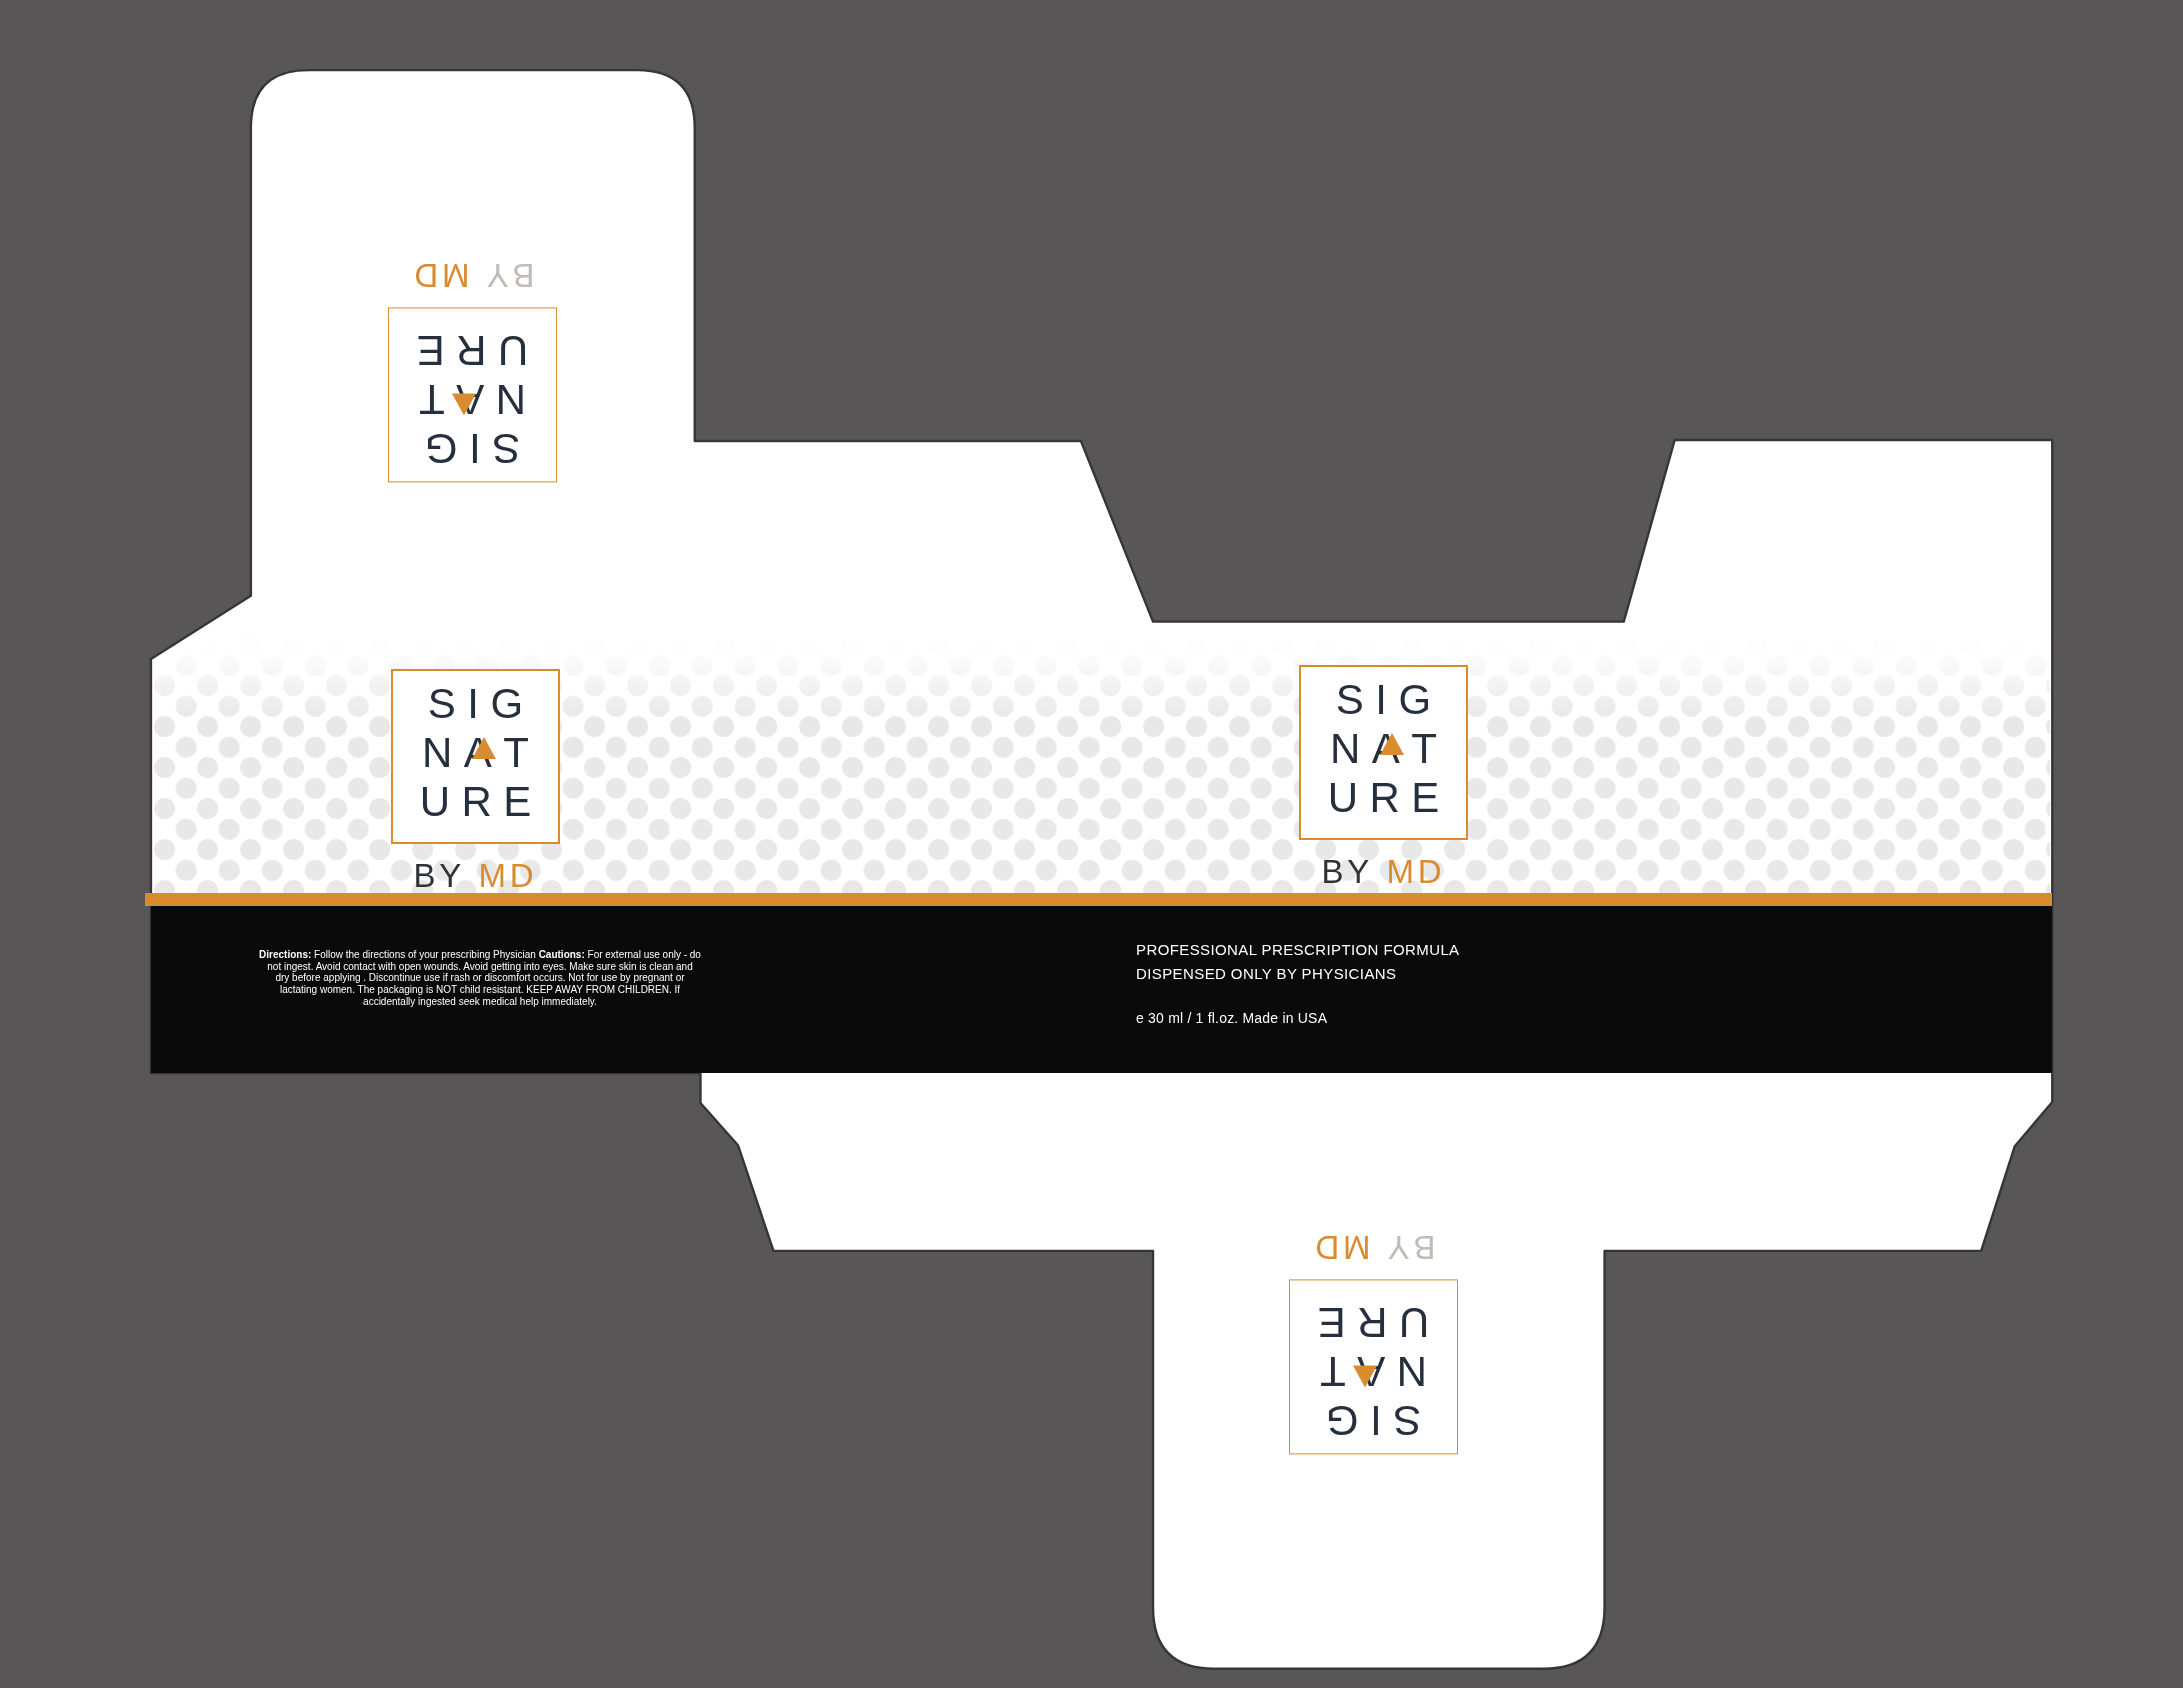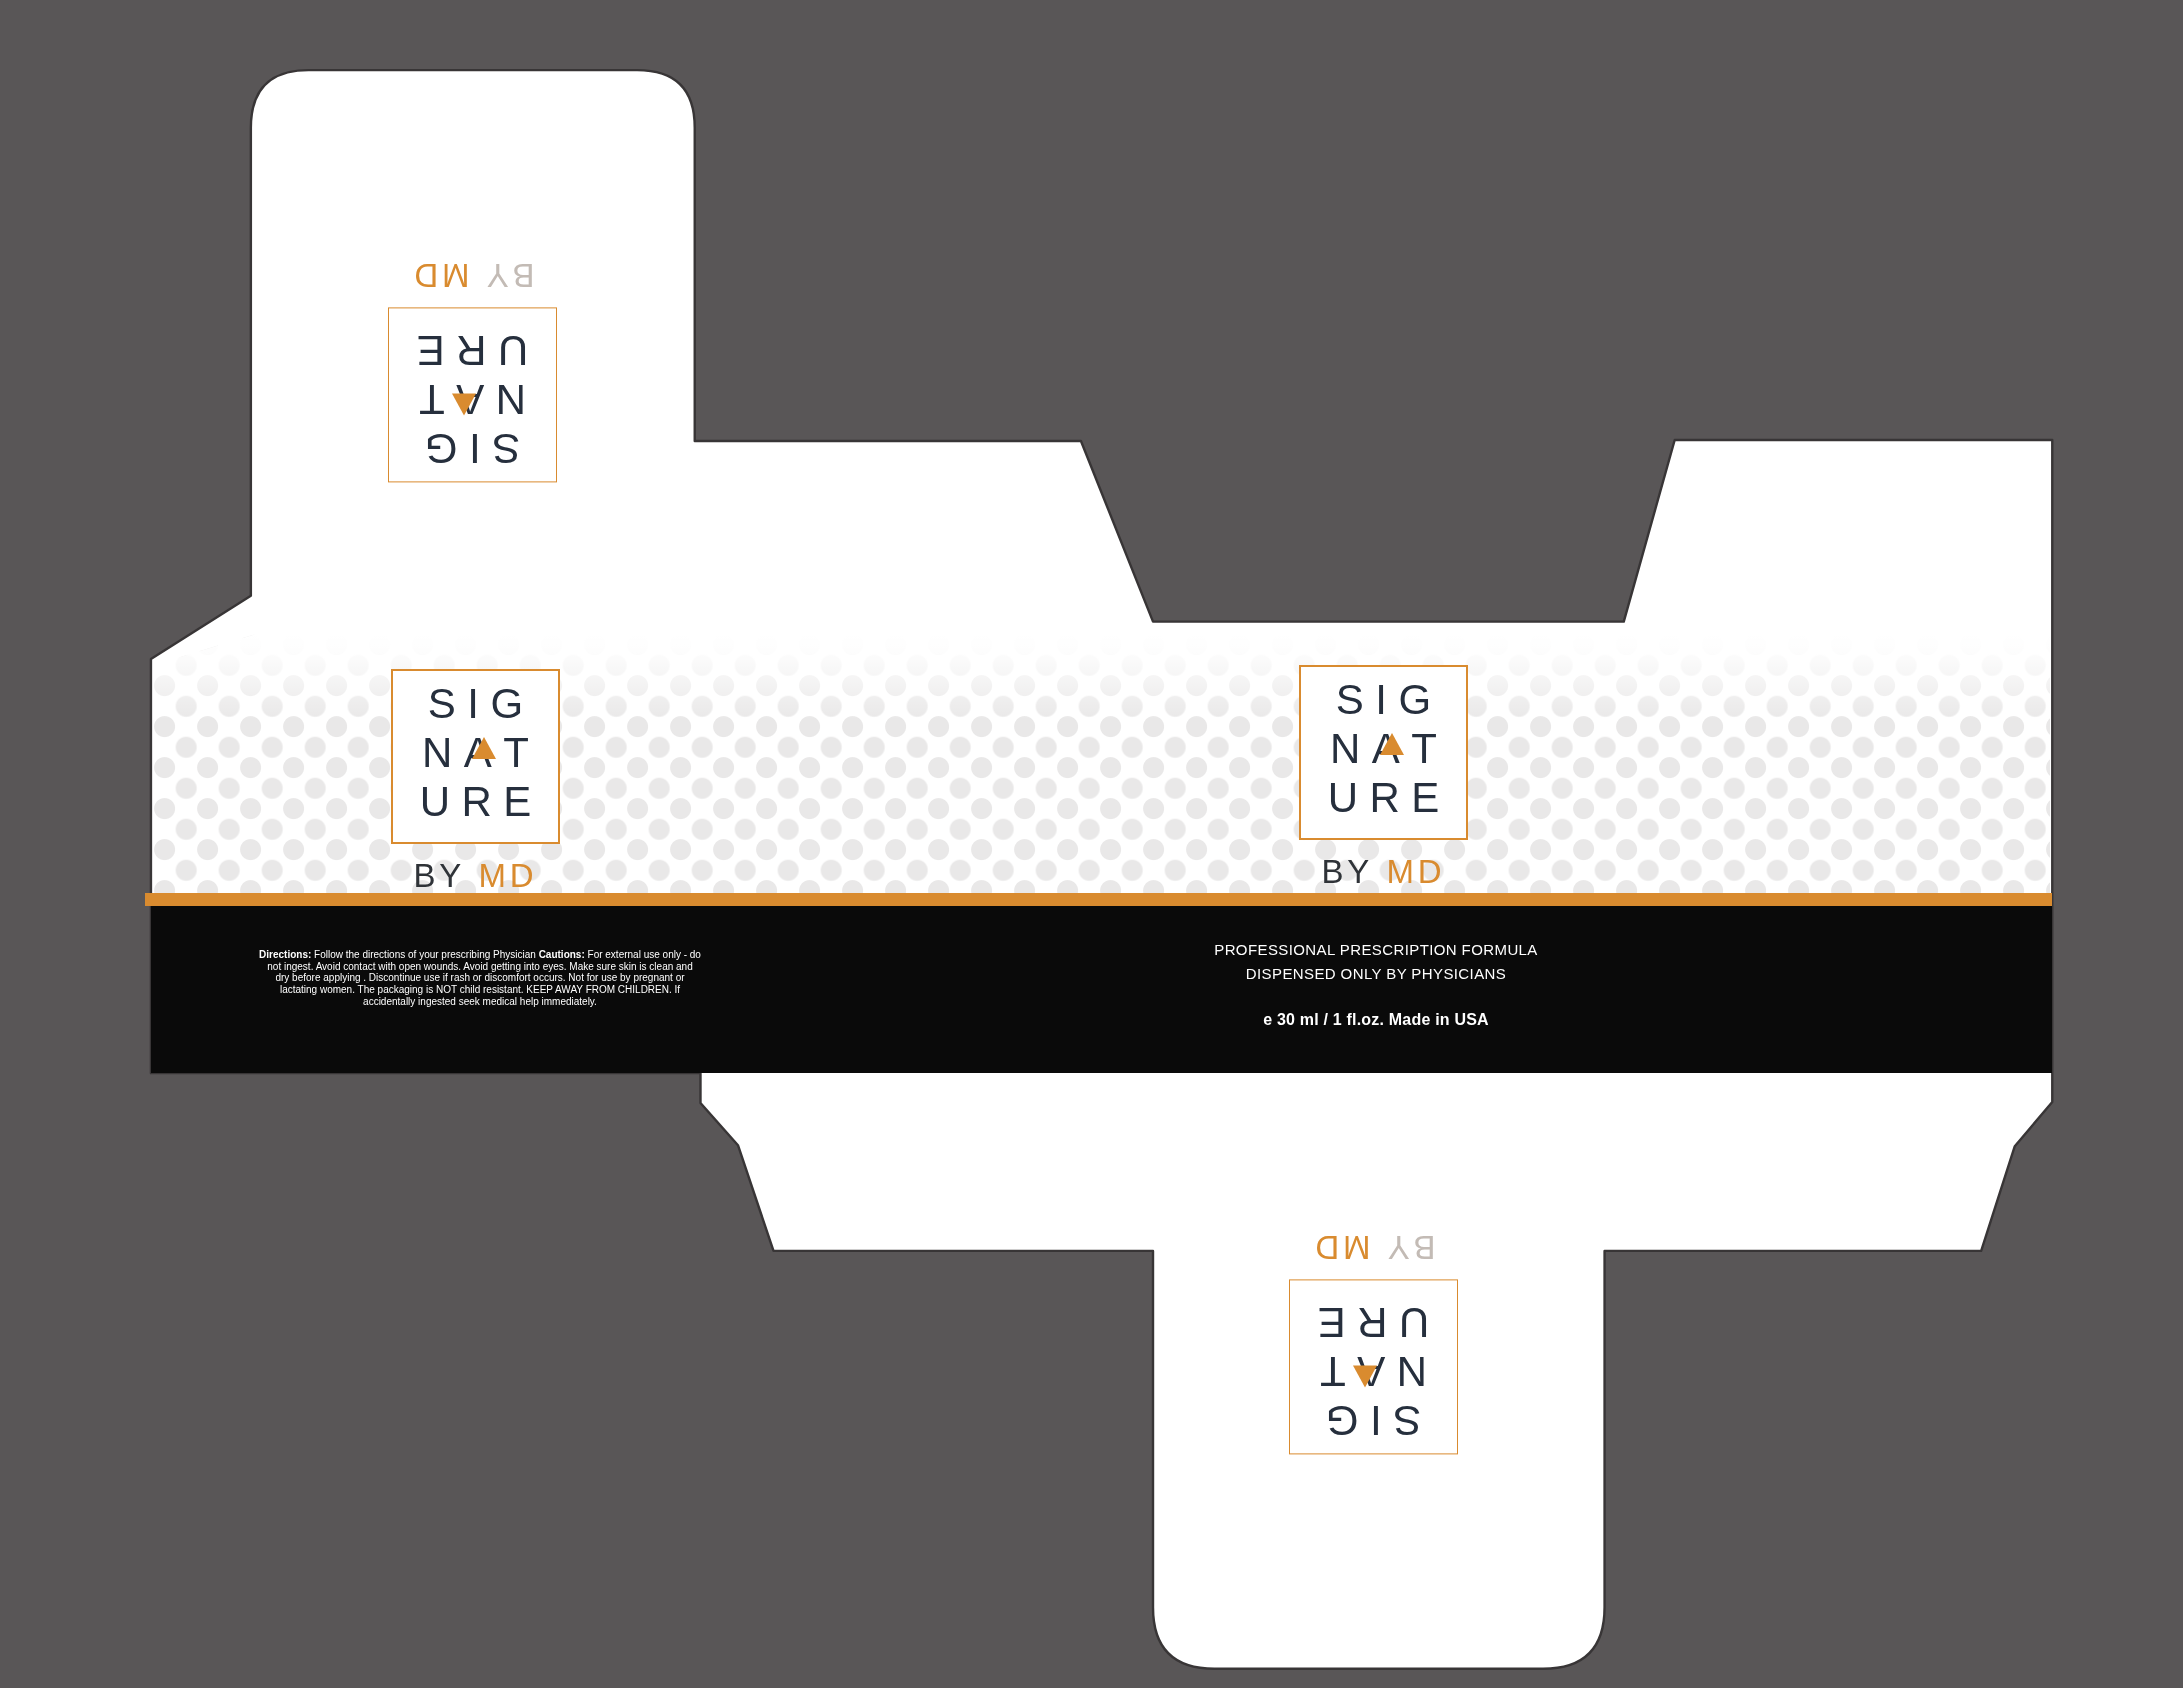--- a/index.html
+++ b/index.html
@@ -68,25 +68,25 @@
   .pos-topflap{left:386px;top:256px;}
   .pos-bottomflap{left:1287px;top:1228px;}
 
   
   .directions{
     position:absolute;left:259px;top:949px;width:442px;
     color:#ffffff;font-size:10px;line-height:1.17;text-align:center;
   }
   .directions b{font-weight:700;}
   .formula{
-    position:absolute;left:1136px;top:938px;width:480px;text-align:center;
+    position:absolute;left:1136px;top:938px;width:480px;
     color:#ffffff;font-size:15px;letter-spacing:0.4px;line-height:1.6;
     font-weight:400;
   }
-  .formula .volume{margin-top:21px;font-size:16px;letter-spacing:0.2px;font-weight:bold;}
+  .formula .volume{margin-top:21px;font-size:14px;letter-spacing:0.2px;}
 </style>
 </head>
 <body>
 
 <div class="canvas">
 
   <svg class="dieline" width="2184" height="1689" viewBox="0 0 2273 1758">
     <path d="M 157,686
          L 261,620
          L 261,133

